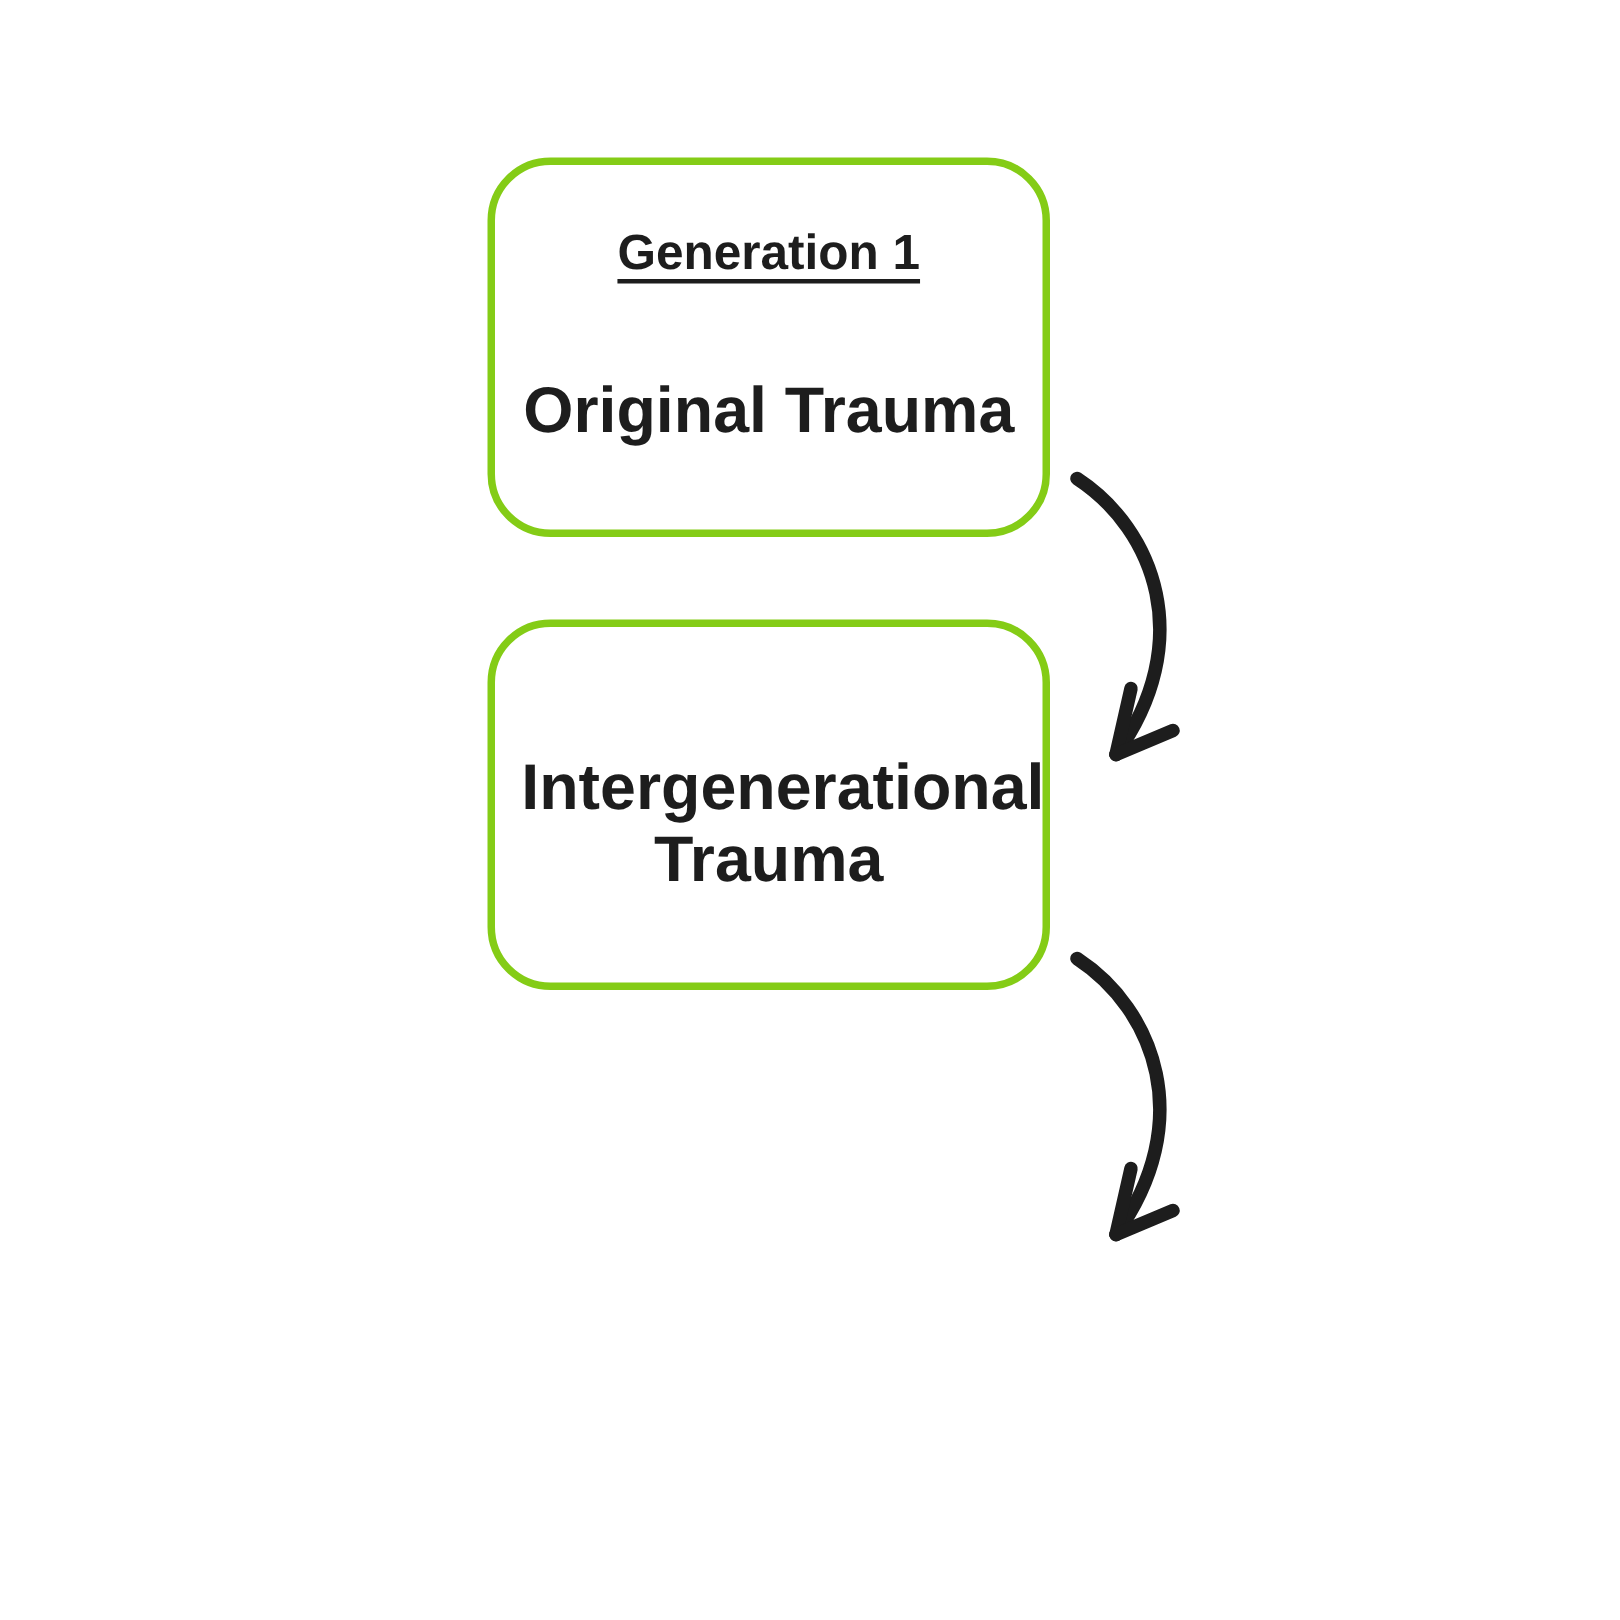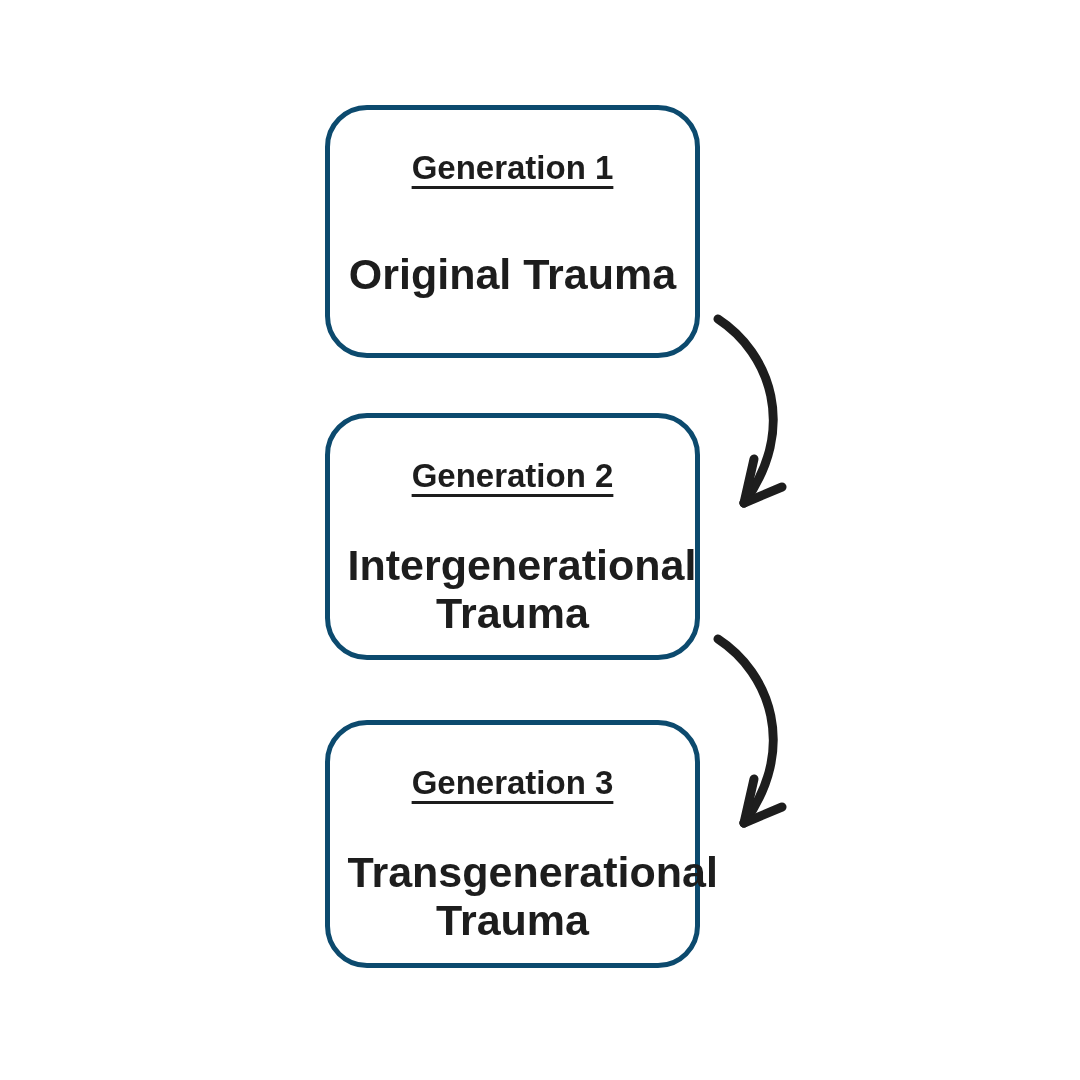--- a/index.html
+++ b/index.html
@@ -15,21 +15,21 @@
     height: 1080px;
     background: #ffffff;
     overflow: hidden;
   }
 
   .gen-box {
     position: absolute;
     left: 325px;
     width: 375px;
     background: #ffffff;
-    border: 5px solid #0c4a6e;
+    border: 5px solid #84cc16;
     border-radius: 42px;
     display: flex;
     flex-direction: column;
     align-items: center;
     padding: 38px 18px 0 18px;
     text-align: center;
   }
 
   .gen-box.box-1 { top: 105px; height: 253px; }
   .gen-box.box-2 { top: 413px; height: 247px; }
@@ -83,28 +83,23 @@
     <div class="gen-body">Original Trauma</div>
   </div>
 
   <svg class="curved-arrow arrow-1" viewBox="0 0 110 220" aria-hidden="true">
     <path d="M 20 16 C 72 50, 100 125, 46 200"></path>
     <path d="M 46 200 L 56 156"></path>
     <path d="M 46 200 L 84 184"></path>
   </svg>
 
   <div class="gen-box box-2">
-    <div class="gen-title">Generation 2</div>
     <div class="gen-body">Intergenerational Trauma</div>
   </div>
 
   <svg class="curved-arrow arrow-2" viewBox="0 0 110 220" aria-hidden="true">
     <path d="M 20 16 C 72 50, 100 125, 46 200"></path>
     <path d="M 46 200 L 56 156"></path>
     <path d="M 46 200 L 84 184"></path>
   </svg>
 
-  <div class="gen-box box-3">
-    <div class="gen-title">Generation 3</div>
-    <div class="gen-body">Transgenerational Trauma</div>
-  </div>
 
 </div>
 
 </body></html>

